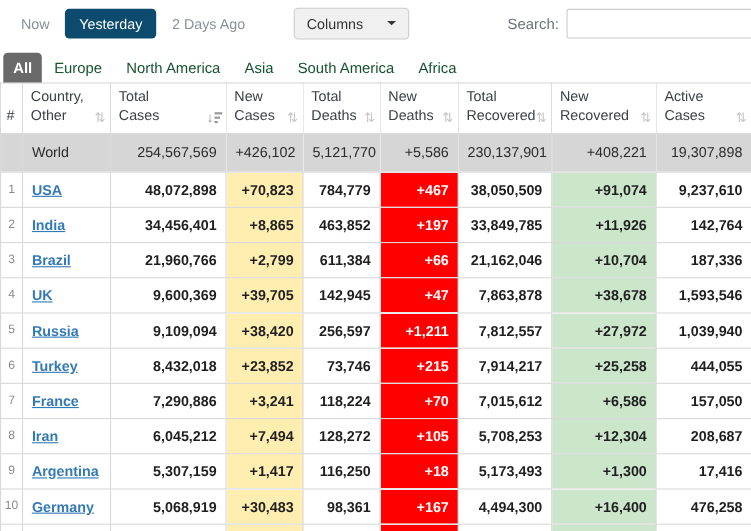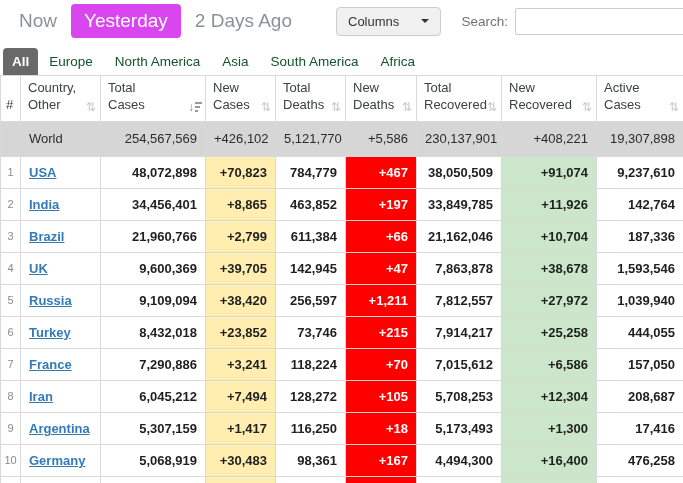--- a/index.html
+++ b/index.html
@@ -1,22 +1,22 @@
 <!DOCTYPE html>
 <html><head>
 <meta charset="utf-8">
 <style>
   * { margin:0; padding:0; box-sizing:border-box; }
   html,body { width:683px; height:483px; overflow:hidden; background:#fff;
     font-family:"Liberation Sans", sans-serif; }
 
   
   .topbar { display:flex; align-items:center; height:42px; padding-left:13px; }
-  .time-tab { font-size:19px; color:#8a9199; padding:6px 6px; cursor:pointer; }
-  .time-tab.active { background:#d946ef; color:#fff; border-radius:4px;
+  .time-tab { font-size:13px; color:#8a9199; padding:6px 6px; cursor:pointer; }
+  .time-tab.active { background:#0c4a6e; color:#fff; border-radius:4px;
     padding:6px 13px; margin:0 8px; font-weight:400; }
   .columns-btn { margin-left:38px; background:#f0f0f0; border:1px solid #ccc;
     border-radius:4px; font-size:13px; color:#333; padding:6px 11px;
     display:inline-flex; align-items:center; gap:22px; cursor:pointer; }
   .caret { width:0; height:0; border-left:4px solid transparent;
     border-right:4px solid transparent; border-top:4px solid #333; }
   .search-wrap { margin-left:auto; display:flex; align-items:center; gap:7px; }
   .search-label { font-size:13.5px; color:#6d7278; }
   .search-input { width:172px; height:27px; border:1px solid #ccc;
     border-radius:2px; font-size:13px; padding:0 6px; margin-right:-4px; }

